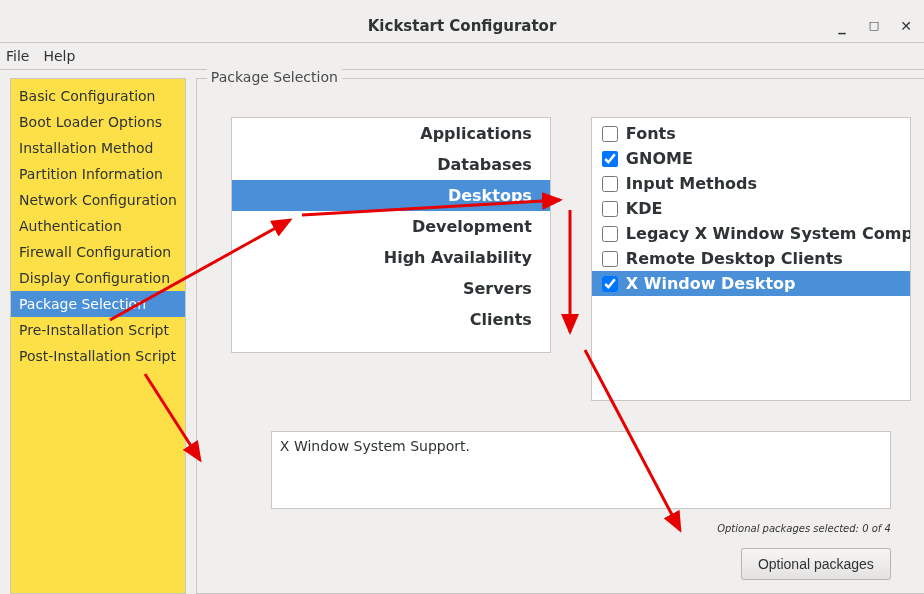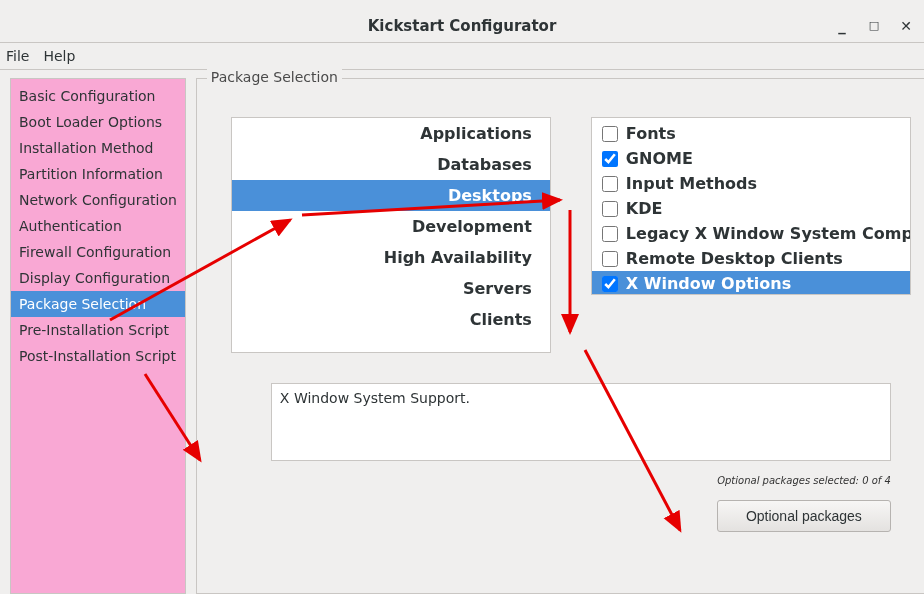--- a/index.html
+++ b/index.html
@@ -61,21 +61,21 @@
     left: 0;
     right: 0;
     top: 58px;
     bottom: 0;
     padding: 10px;
     display: flex;
     gap: 10px;
   }
   .sidebar {
     width: 180px;
-    background: #f9a8d4;
+    background: #fde047;
     border: 1px solid #c9c6c3;
     box-sizing: border-box;
     padding-top: 4px;
   }
   .sidebar .nav-item {
     padding: 5px 8px;
     font-size: 14px;
     cursor: pointer;
     white-space: nowrap;
     color: #2e3436;
@@ -114,21 +114,21 @@
     box-sizing: border-box;
     overflow: hidden;
   }
   #category-list {
     width: 320px;
     height: 236px;
     text-align: right;
   }
   #package-list {
     width: 320px;
-    height: 178px;
+    height: 284px;
     overflow-x: auto;
     overflow-y: hidden;
   }
   #package-inner {
     min-width: 440px;
   }
   .cat-item {
     padding: 6px 18px;
     font-size: 16px;
     font-weight: 700;
@@ -180,21 +180,21 @@
     font-size: 10px;
     color: #333;
   }
   .button-row {
     margin-top: 14px;
     text-align: right;
     padding-right: 40px;
   }
   .gtk-button {
     display: inline-block;
-    padding: 7px 28px;
+    padding: 7px 16px;
     font-size: 14px;
     background: linear-gradient(#f7f6f5, #e4e2e0);
     border: 1px solid #b6b3b0;
     border-radius: 3px;
     cursor: pointer;
     color: #2e3436;
   }
   svg.annotation {
     position: absolute;
     left: 0;
@@ -274,21 +274,21 @@
               <div class="pkg-item">
                 <input type="checkbox" style="">
                 <span>Legacy X Window System Compatibility</span>
               </div>
               <div class="pkg-item">
                 <input type="checkbox" style="">
                 <span>Remote Desktop Clients</span>
               </div>
               <div class="pkg-item selected">
                 <input type="checkbox" checked="" style="">
-                <span>X Window Options</span>
+                <span>X Window Desktop</span>
               </div>
             </div>
         </div>
       </div>
 
       <div class="descbox">
         <span>X Window System Support.</span>
       </div>
 
       <div class="status-row">

